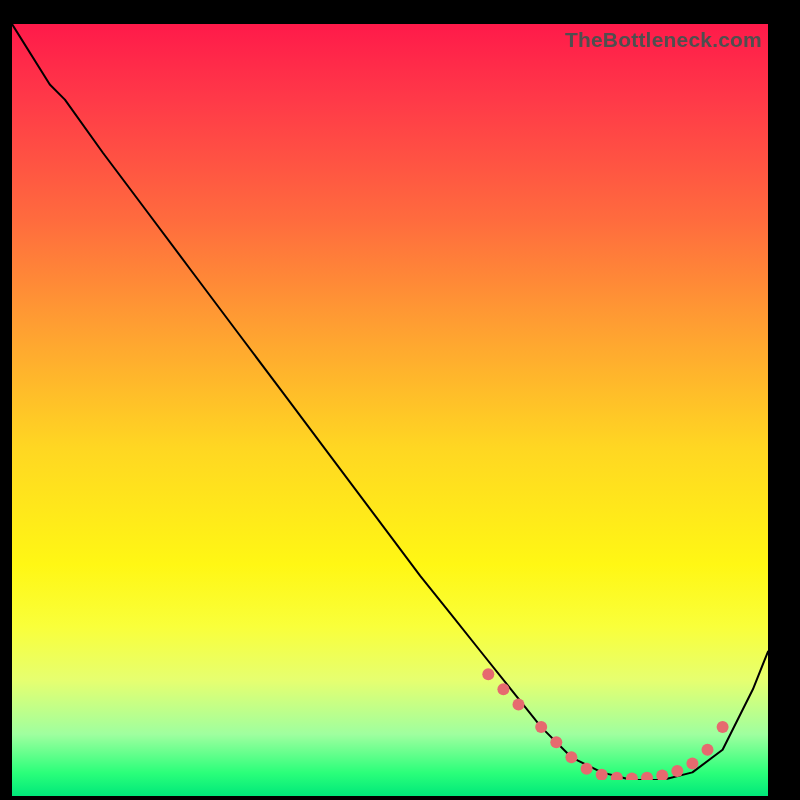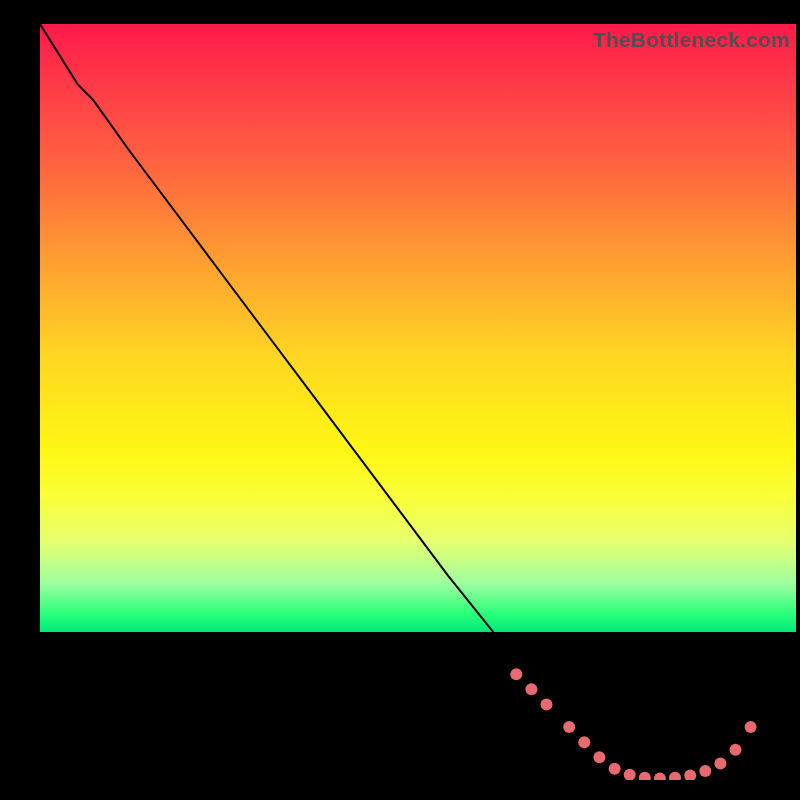--- a/index.html
+++ b/index.html
@@ -1,21 +1,21 @@
 <!DOCTYPE html>
 <html><head>
 <meta charset="utf-8">
 <style>
   * { margin: 0; padding: 0; box-sizing: border-box; }
   html, body { width: 800px; height: 800px; overflow: hidden; background: #000; }
   .stage { position: relative; width: 800px; height: 800px; background: #000; }
   .plot {
     position: absolute;
-    left: 40px; top: 24px;
-    width: 756px; height: 608px;
+    left: 12px; top: 24px;
+    width: 756px; height: 772px;
     background: linear-gradient(to bottom,
       #ff1a4a 0%,
       #ff3a48 10%,
       #ff6a3e 25%,
       #ffa231 40%,
       #ffd722 55%,
       #fff714 70%,
       #f9ff3a 78%,
       #e6ff70 85%,
       #9fff9f 92%,

